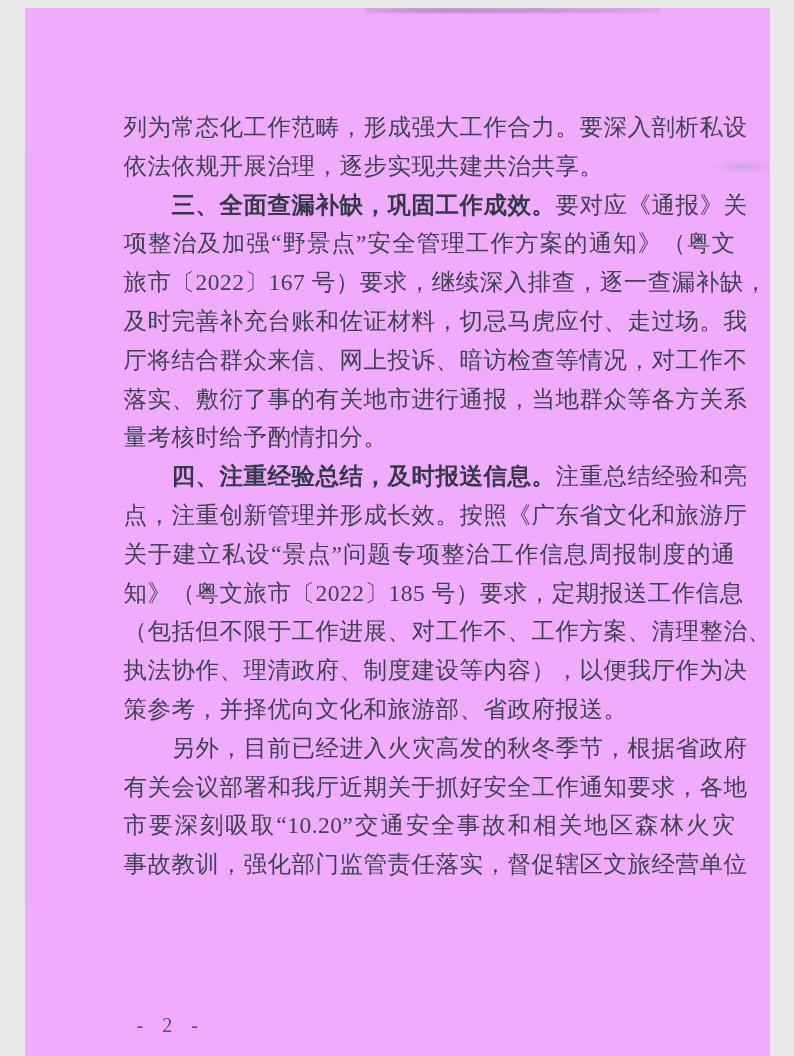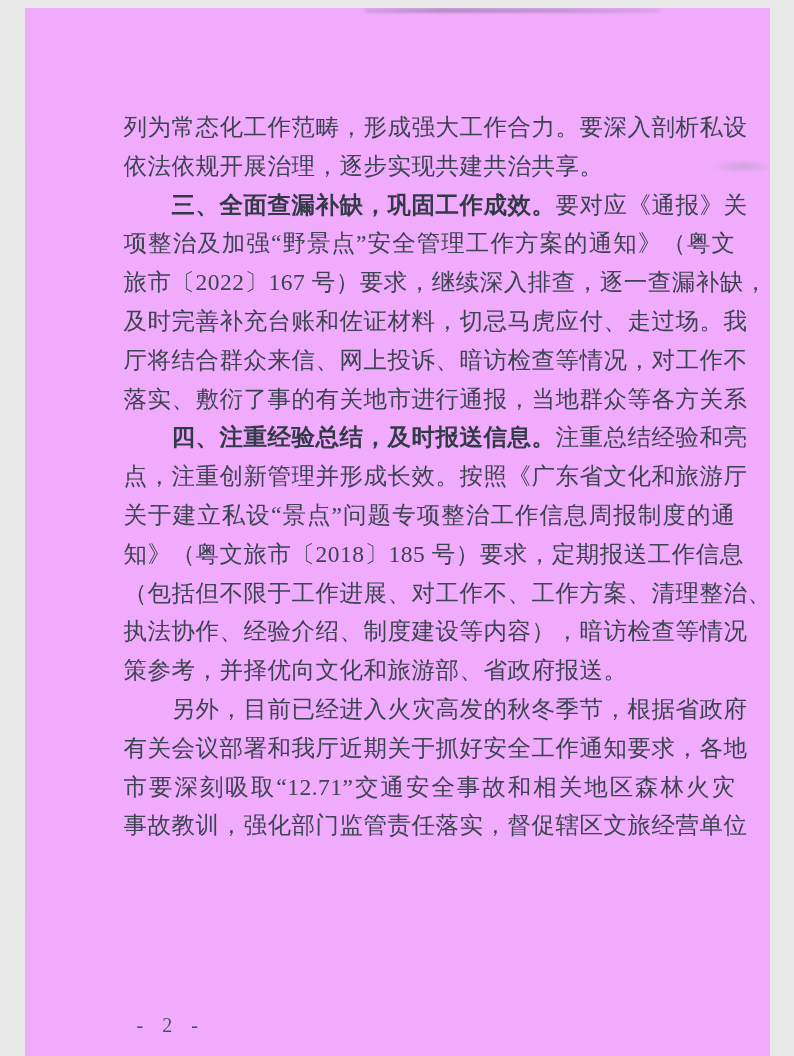--- a/index.html
+++ b/index.html
@@ -95,29 +95,30 @@
   <div class="text-block">
     <div class="line"><span>列为常态化工作范畴，形成强大工作合力。要深入剖析私设</span></div>
     <div class="line last"><span>依法依规开展治理，逐步实现共建共治共享。</span></div>
 
     <div class="line indent"><span class="head">三、全面查漏补缺，巩固工作成效。</span><span>要对应《通报》关</span></div>
     <div class="line"><span>项整治及加强“野景点”安全管理工作方案的通知》（粤文</span></div>
     <div class="line"><span>旅市〔2022〕167 号）要求，继续深入排查，逐一查漏补缺，</span></div>
     <div class="line"><span>及时完善补充台账和佐证材料，切忌马虎应付、走过场。我</span></div>
     <div class="line"><span>厅将结合群众来信、网上投诉、暗访检查等情况，对工作不</span></div>
     <div class="line"><span>落实、敷衍了事的有关地市进行通报，当地群众等各方关系</span></div>
+    <div class="line last"><span>量考核时给予酌情扣分。</span></div>
 
     <div class="line indent"><span class="head">四、注重经验总结，及时报送信息。</span><span>注重总结经验和亮</span></div>
     <div class="line"><span>点，注重创新管理并形成长效。按照《广东省文化和旅游厅</span></div>
     <div class="line"><span>关于建立私设“景点”问题专项整治工作信息周报制度的通</span></div>
-    <div class="line"><span>知》（粤文旅市〔2018〕185 号）要求，定期报送工作信息</span></div>
+    <div class="line"><span>知》（粤文旅市〔2022〕185 号）要求，定期报送工作信息</span></div>
     <div class="line"><span>（包括但不限于工作进展、对工作不、工作方案、清理整治、</span></div>
-    <div class="line"><span>执法协作、经验介绍、制度建设等内容），暗访检查等情况</span></div>
+    <div class="line"><span>执法协作、理清政府、制度建设等内容），以便我厅作为决</span></div>
     <div class="line last"><span>策参考，并择优向文化和旅游部、省政府报送。</span></div>
 
     <div class="line indent"><span>另外，目前已经进入火灾高发的秋冬季节，根据省政府</span></div>
     <div class="line"><span>有关会议部署和我厅近期关于抓好安全工作通知要求，各地</span></div>
-    <div class="line"><span>市要深刻吸取“12.71”交通安全事故和相关地区森林火灾</span></div>
+    <div class="line"><span>市要深刻吸取“10.20”交通安全事故和相关地区森林火灾</span></div>
     <div class="line"><span>事故教训，强化部门监管责任落实，督促辖区文旅经营单位</span></div>
   </div>
 
   <div class="page-number">- 2 -</div>
 </div>
 
 </body></html>

